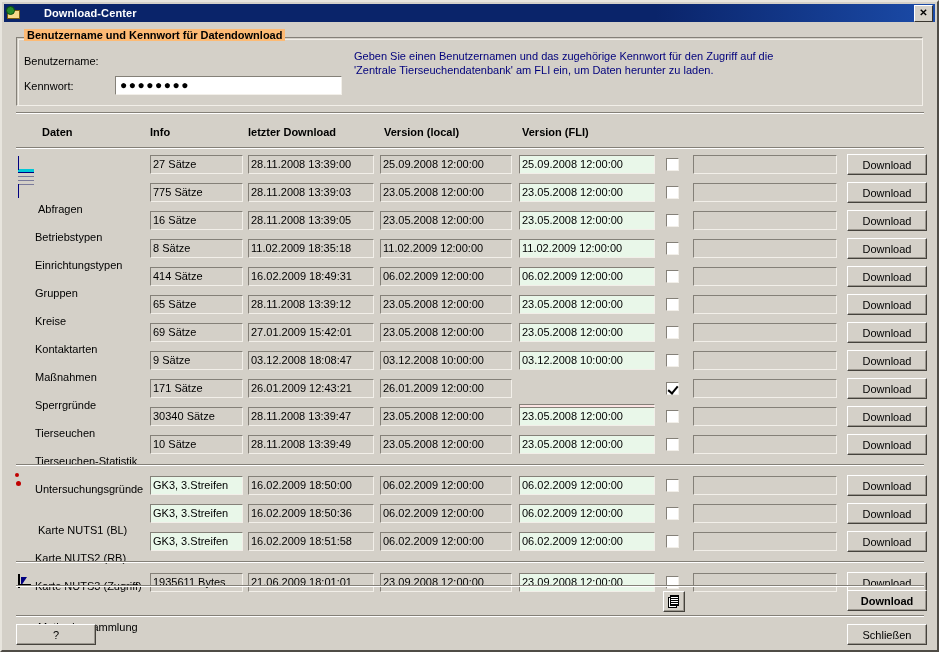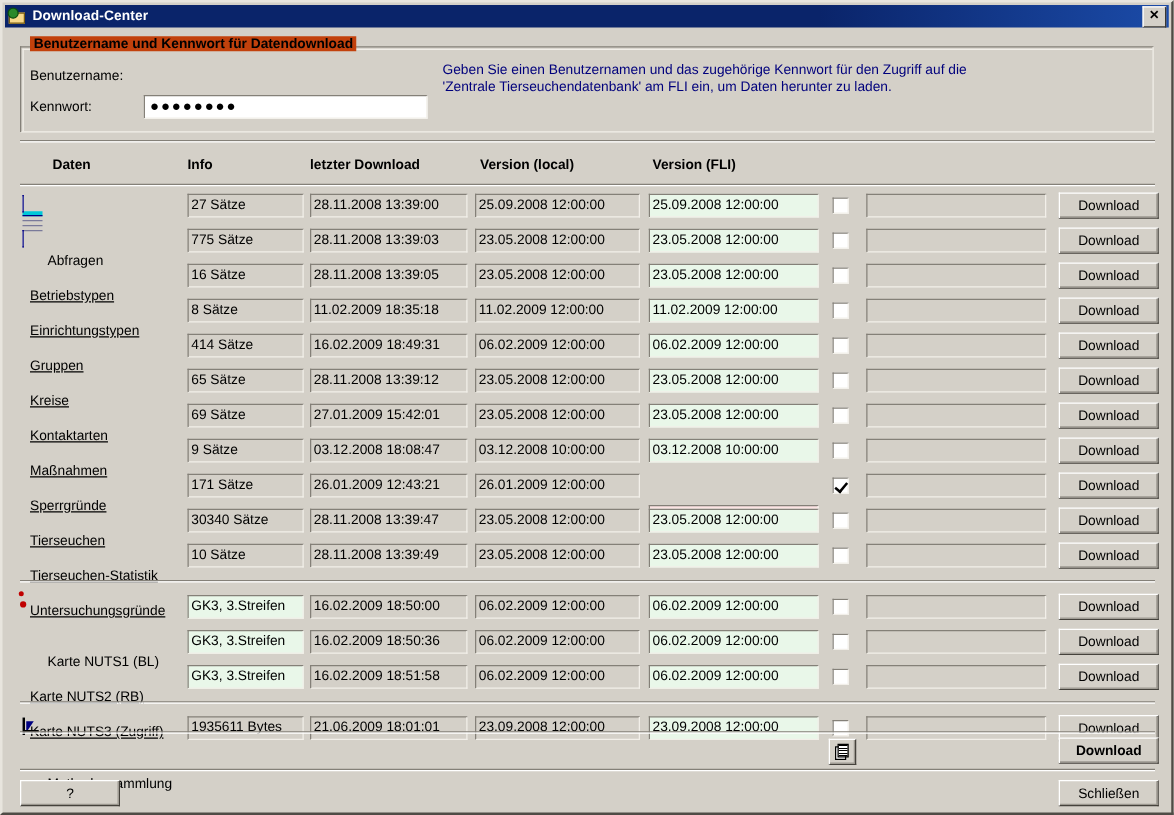--- a/index.html
+++ b/index.html
@@ -31,20 +31,21 @@
   .titlebar {
     position: absolute;
     left: 2px; top: 2px;
     width: 931px;
     height: 18px;
     background: linear-gradient(to right, #0a246a 0%, #0a246a 70%, #1b4ba8 100%);
     display: flex;
     align-items: center;
     padding: 0 2px;
     box-sizing: border-box;
+    gap: 18px;
   }
   .title-icon {
     width: 16px; height: 15px;
     margin-right: 4px;
     position: relative;
     flex: none;
   }
   .title-text {
     color: #ffffff;
     font-size: 11px;
@@ -83,21 +84,21 @@
   .groupbox-inner {
     position: absolute;
     left: 1px; top: 1px;
     right: 0; bottom: 0;
     border-left: 1px solid #f2efe9;
     border-top: 1px solid #f2efe9;
   }
   .groupbox-title {
     position: absolute;
     left: 22px; top: 27px;
-    background: #c2410c;
+    background: #fdba74;
     padding: 0 3px;
     font-size: 11px;
     font-weight: bold;
     color: #000;
     white-space: nowrap;
   }
 
   .field-label {
     position: absolute;
     font-size: 11px;
@@ -185,21 +186,21 @@
     width: 16px; height: 16px;
   }
   .row-label {
     position: absolute;
     font-size: 11px;
     color: #000;
     white-space: nowrap;
     top: 7px;
     margin-top: 44px;
   }
-  .row-label.indent { left: 22px; text-decoration: underline; }
+  .row-label.indent { left: 33px; }
   .row-label.top    { left: 36px; }
 
   .ro-field {
     position: absolute;
     top: 3px;
     height: 19px;
     box-sizing: border-box;
     background: #d4d0c8;
     border-left: 1px solid #848078;
     border-top: 1px solid #848078;

